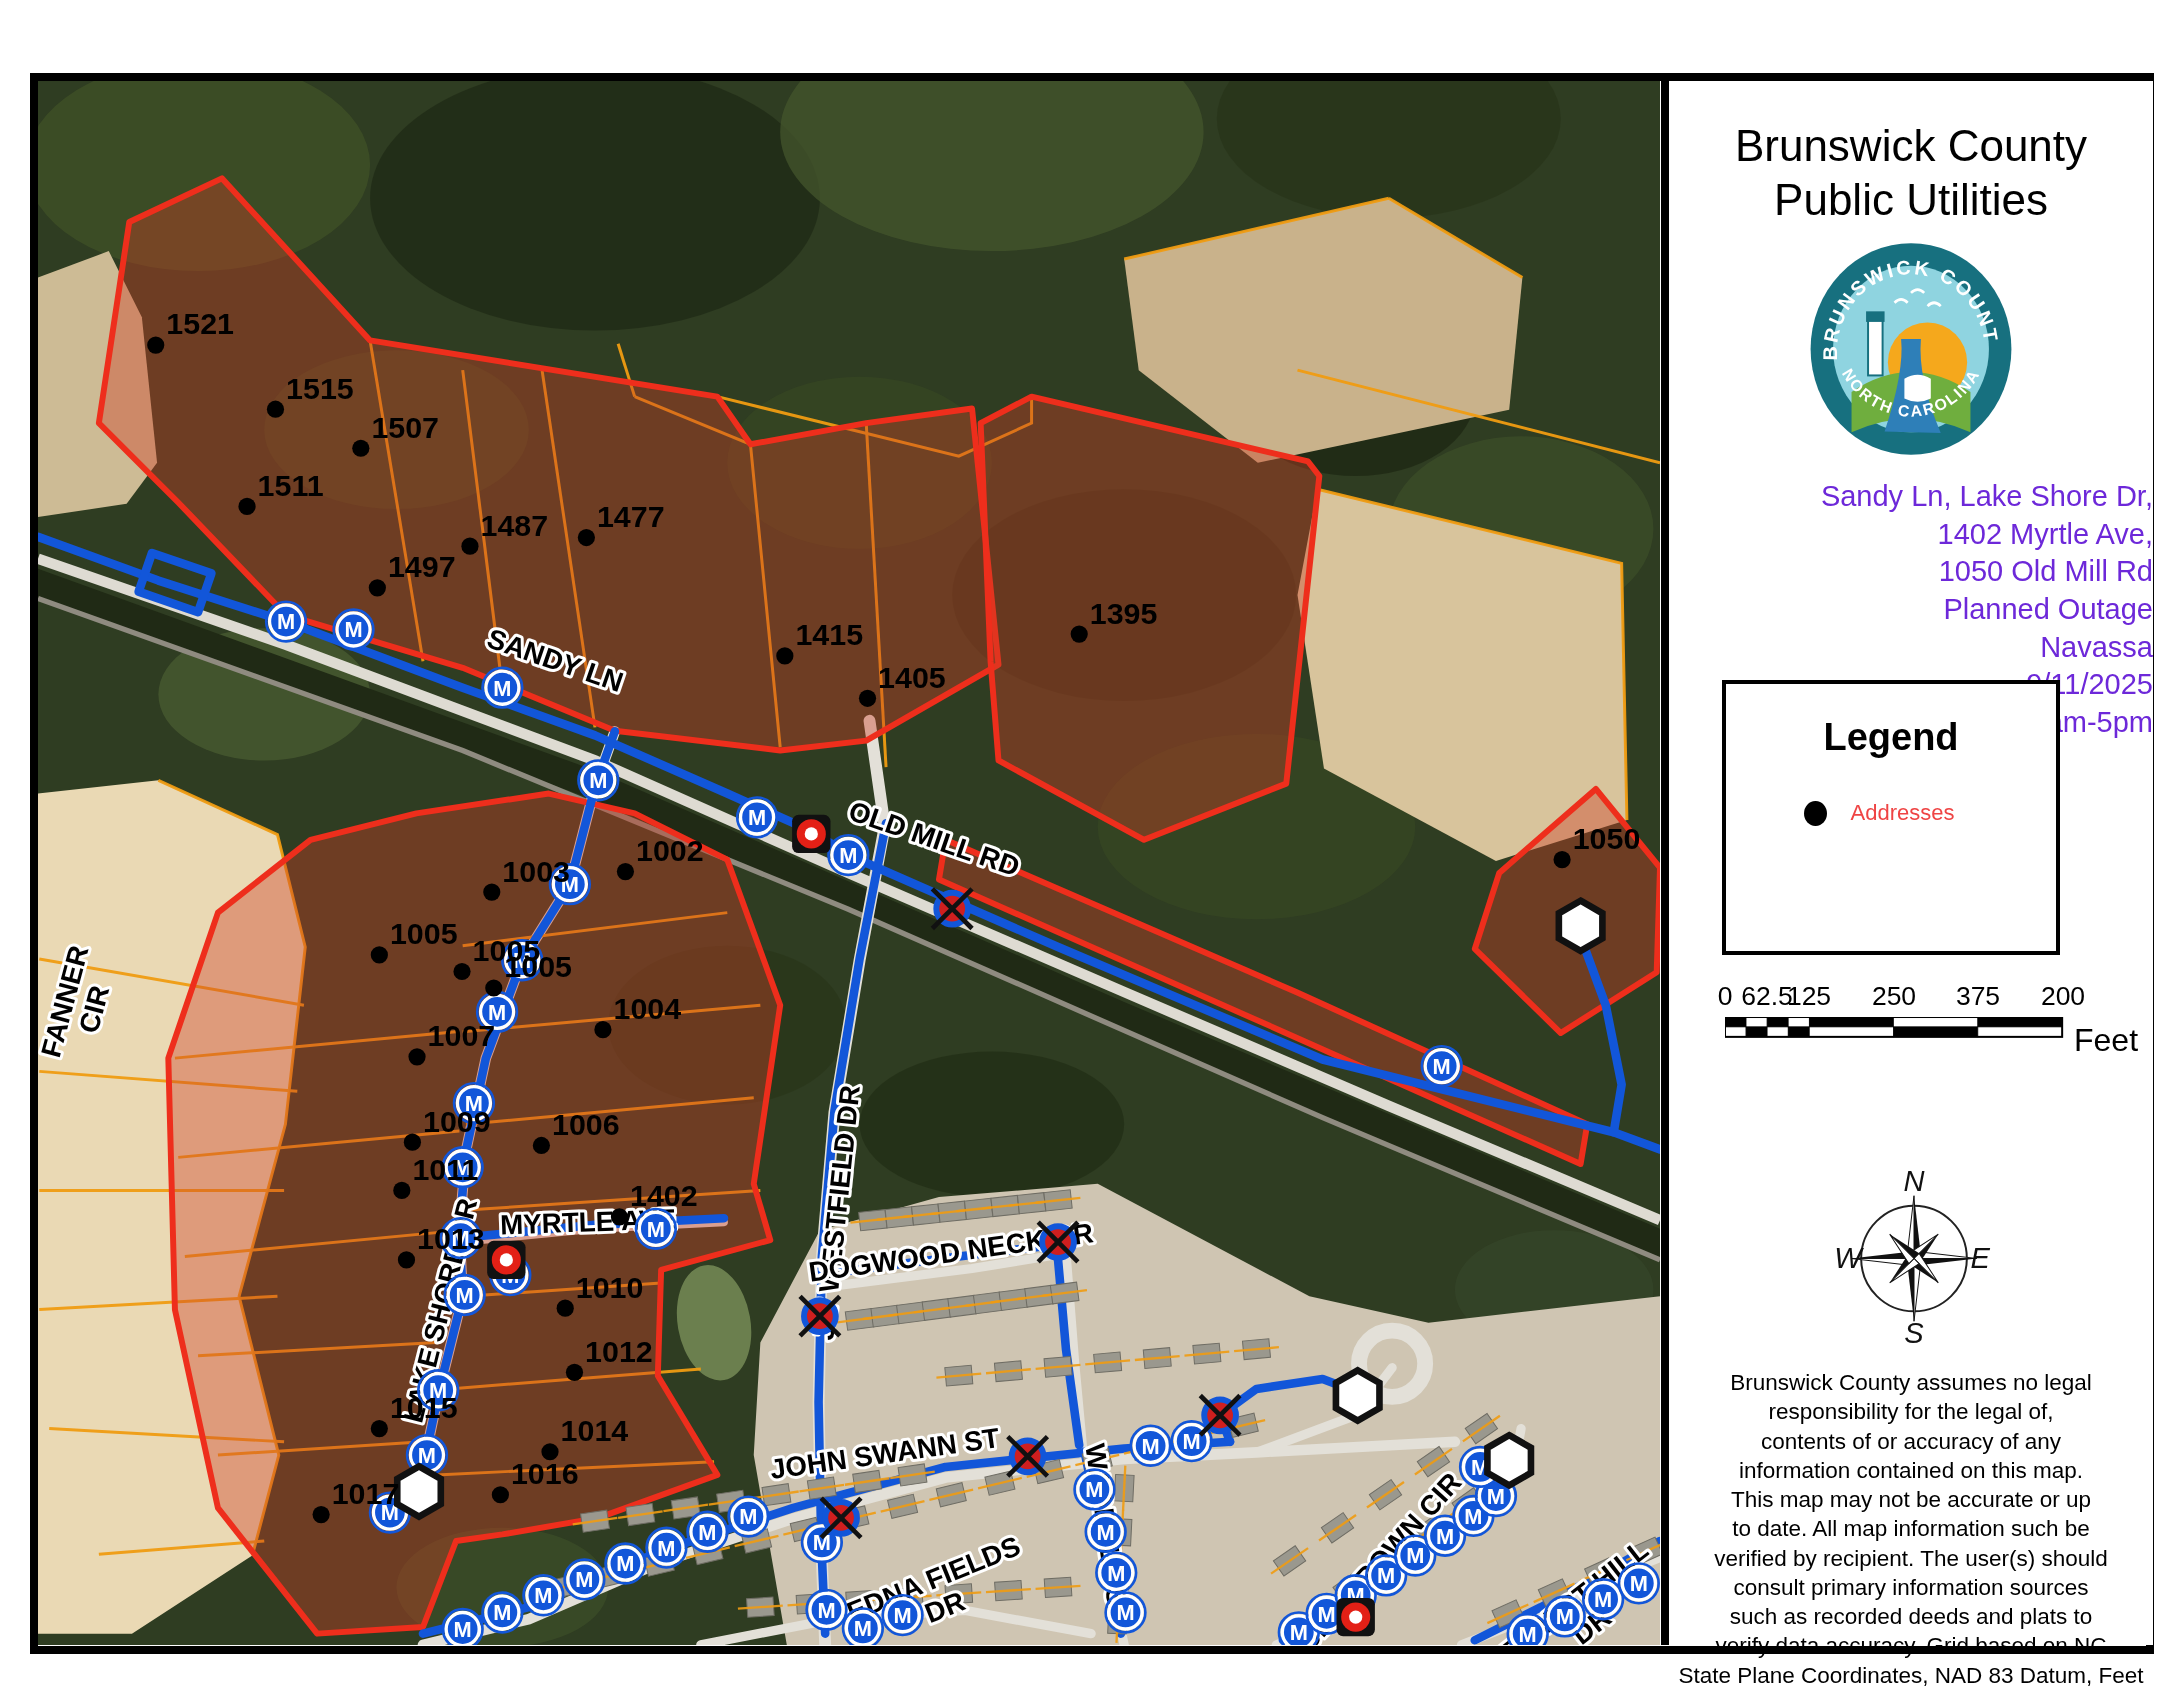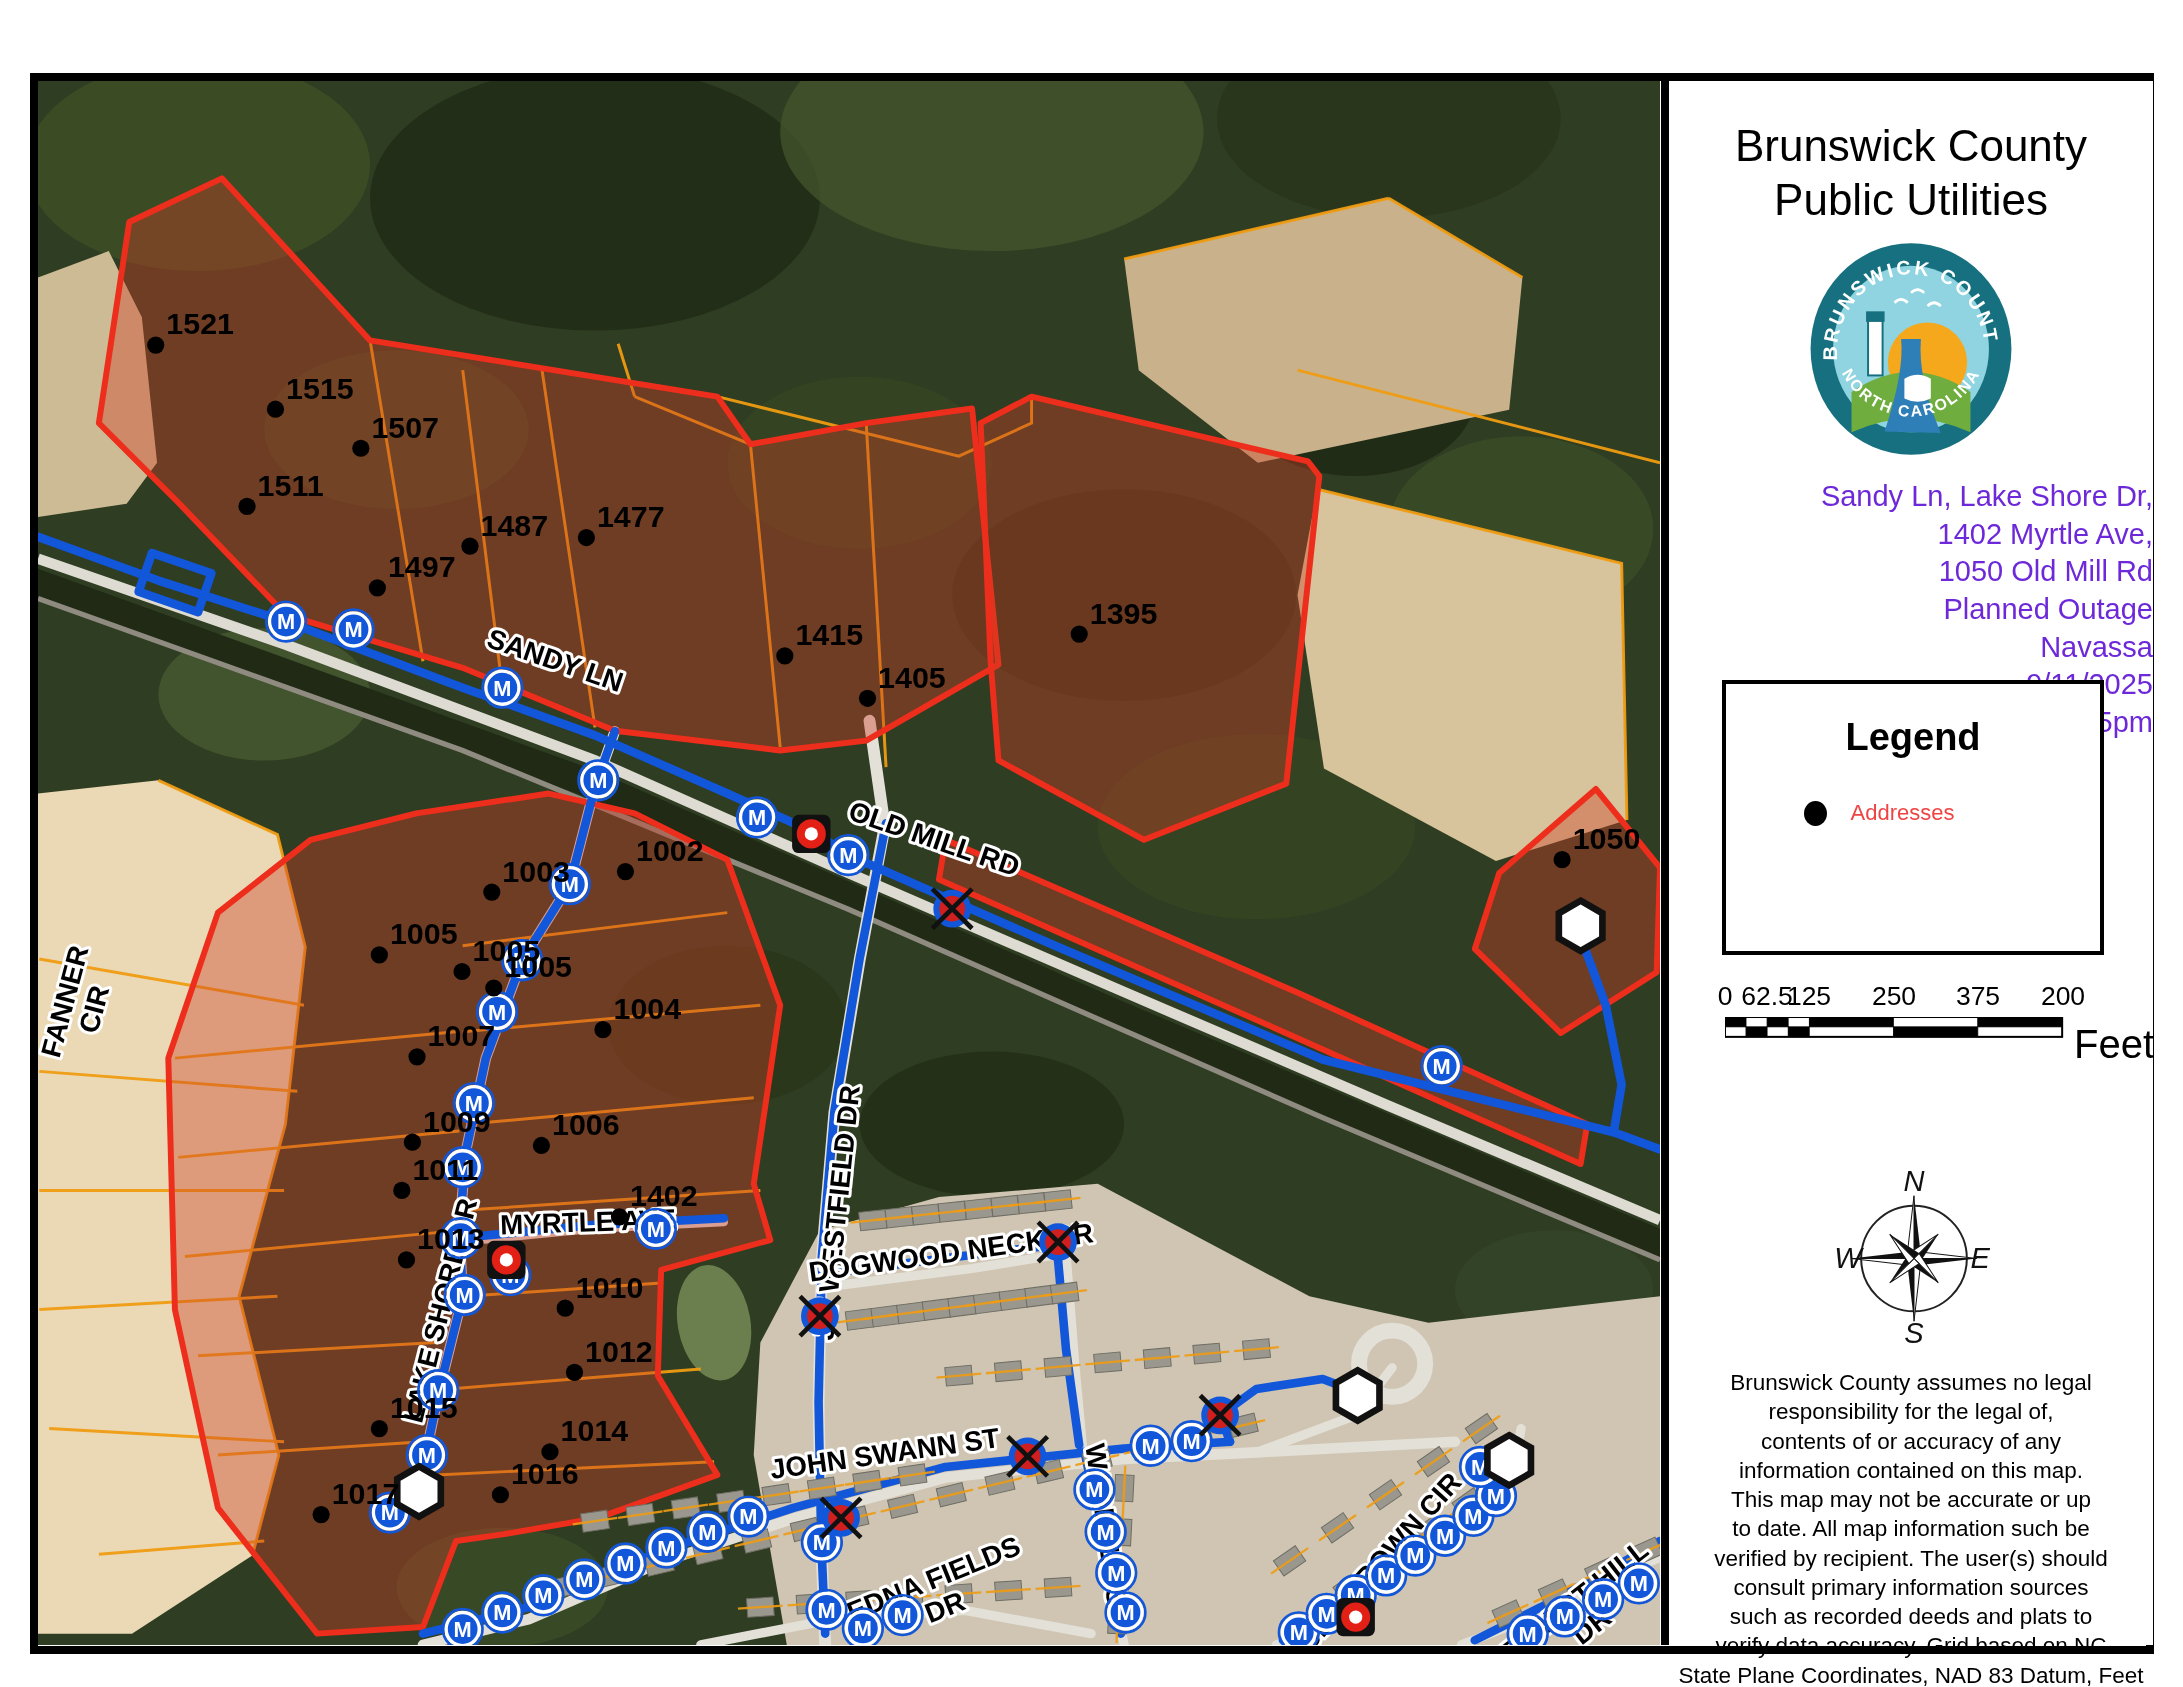--- a/index.html
+++ b/index.html
@@ -7,30 +7,30 @@
          font-family:"Liberation Sans",sans-serif;}
   .frame{position:absolute;left:30px;top:73px;width:2124px;height:1581px;border:8.6px solid #000;background:#fff;box-sizing:border-box;}
   .map-wrap{position:absolute;left:38px;top:81px;width:1622px;height:1564px;overflow:hidden;background:#2f3d22;}
   .divider{position:absolute;left:1661px;top:81px;width:8.6px;height:1564px;background:#000;}
   .panel{position:absolute;left:1669px;top:81px;width:484px;height:1564px;background:#fff;}
 
   .panel-title{position:absolute;top:38px;left:0;width:100%;text-align:center;
                font-size:44px;line-height:1.22;color:#000;}
   .logo-box{position:absolute;top:159px;left:50%;transform:translateX(-50%);}
   .info{position:absolute;top:397px;left:0;width:100%;text-align:right;font-size:29px;line-height:1.3;color:#6d28d9;}
-  .legend-box{position:absolute;top:599px;left:53px;width:382px;height:275px;border:4px solid #000;background:#fff;box-sizing:border-box;}
+  .legend-box{position:absolute;top:599px;left:53px;width:338px;height:275px;border:4px solid #000;background:#fff;box-sizing:border-box;}
   .legend-title{margin-top:32px;text-align:center;font-size:38px;font-weight:bold;color:#000;}
   .legend-items{margin-top:41px;margin-left:78px;}
   .legend-item{display:flex;align-items:center;margin-bottom:22.5px;}
   .legend-item .txt{font-size:22px;color:#ef4444;margin-left:24px;}
   .dot-icon{width:22.5px;height:25px;border-radius:50%;background:#000;}
   .sq-icon{width:24px;height:29px;border-radius:4.6px;background:#f4a9a0;border:5.3px solid #ee3020;box-sizing:border-box;}
   .scalebar{position:absolute;top:900px;left:0;width:100%;height:93px;}
   .scalebar .num{position:absolute;top:0;transform:translateX(-50%);font-size:26.5px;color:#000;}
-  .scalebar .feet{position:absolute;left:405px;top:41px;font-size:40px;color:#000;}
+  .scalebar .feet{position:absolute;left:405px;top:41px;font-size:32px;color:#000;}
   .compass{position:absolute;top:1085px;left:159px;}
   .disclaimer{position:absolute;top:1287px;left:0;width:100%;text-align:center;font-size:22.5px;line-height:1.3;color:#000;}
   svg text{font-family:"Liberation Sans",sans-serif;}
   .street-lbl{font-weight:bold;fill:#000;stroke:#fff;stroke-width:9px;paint-order:stroke;stroke-linejoin:round;}
   .addr-lbl{font-weight:bold;fill:#000;}
 </style>
 </head>
 <body>
 
 <div class="stage">

